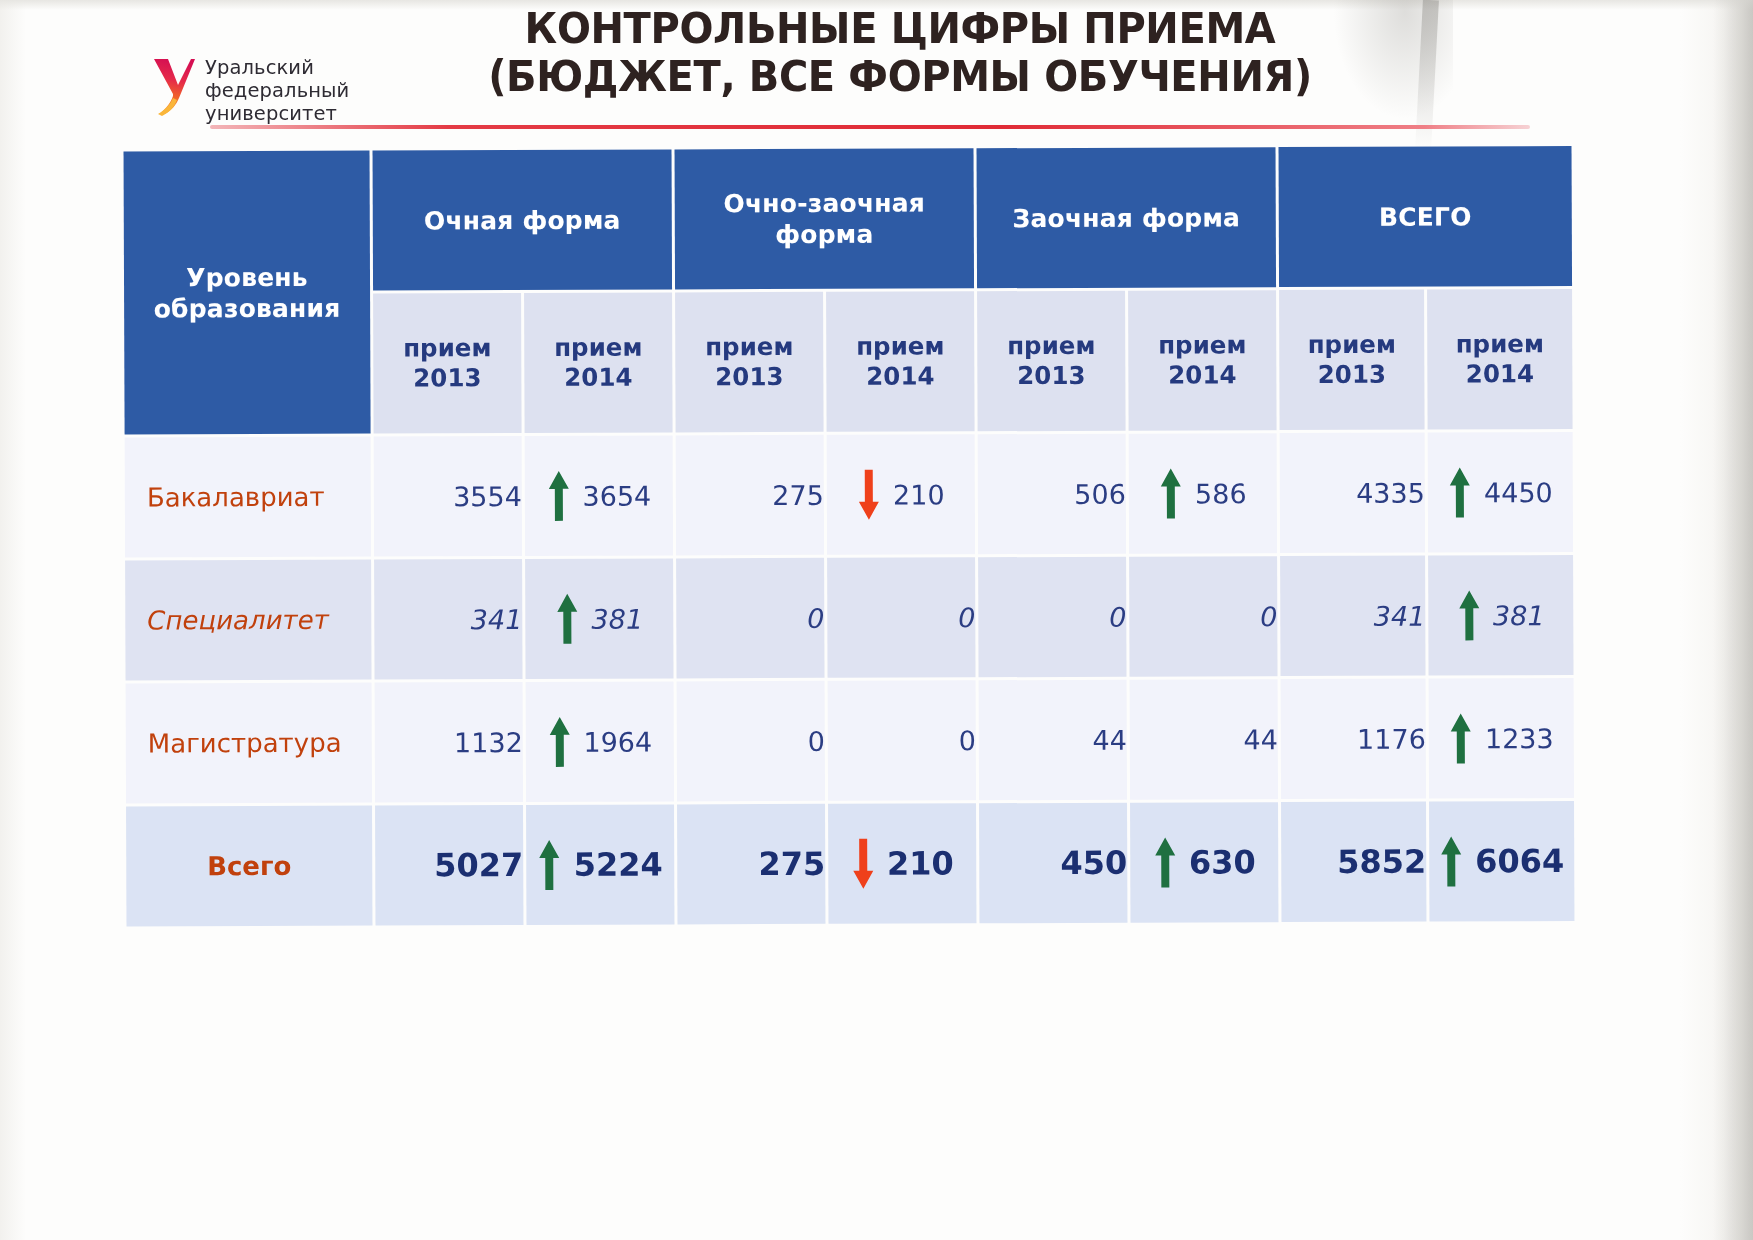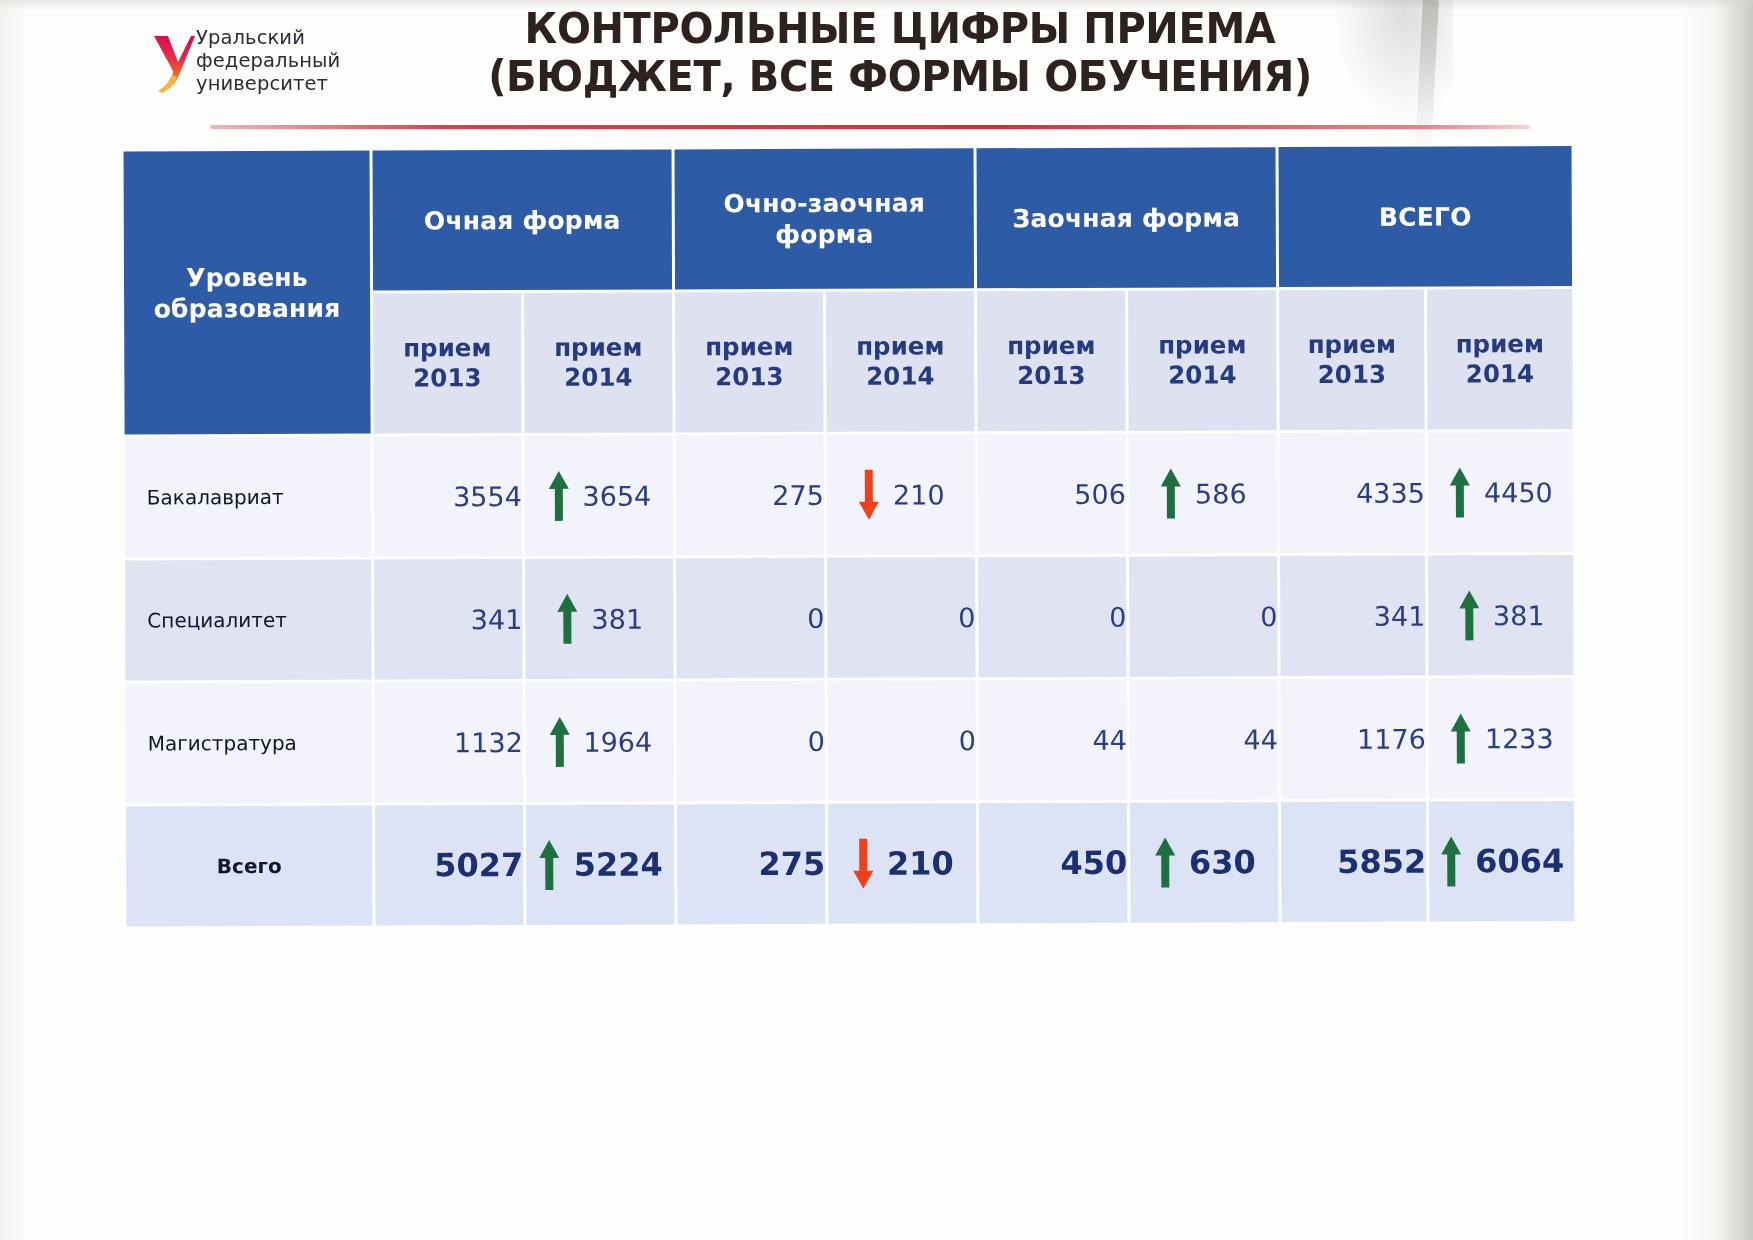--- a/index.html
+++ b/index.html
@@ -34,22 +34,22 @@
   .scan-blob2{
     position:absolute;right:318px;top:0;width:16px;height:150px;
     background:linear-gradient(to bottom,rgba(140,138,133,.45),rgba(255,255,255,0));
     transform:rotate(3deg);
     pointer-events:none;
   }
 
   
   #header{position:absolute;left:0;top:0;width:1753px;height:140px;}
   #logo-block{
-    position:absolute;left:152px;top:26px;
-    display:flex;align-items:flex-end;gap:0;
+    position:absolute;left:152px;top:56px;
+    display:flex;align-items:flex-start;gap:9px;
   }
   #logo-mark{width:44px;height:62px;flex:none;}
   #logo-text{
     font-family:"DejaVu Sans","Liberation Sans",sans-serif;
     font-size:19.5px;line-height:23px;font-weight:400;
     color:#2e2b33;letter-spacing:.1px;white-space:pre-line;
   }
   #title{
     position:absolute;left:400px;top:4px;width:1000px;
     text-align:center;
@@ -109,28 +109,28 @@
   .th-sub .y{display:block;}
 
   
   tbody td{
     height:120px;
     font-family:"DejaVu Sans","Liberation Sans",sans-serif;
     font-size:27px;
     color:#2b3d84;
   }
   .row-a td{background:#f2f3fb;}
-  .row-b td{background:#dfe3f2;}
+  .row-b td{background:#dfe3f2;font-style:italic;}
   .row-total td{background:#dbe3f4;font-weight:700;font-size:32px;color:#1b2f72;}
   .row-total{}
   td.lvl{
     text-align:left;
     padding-left:22px;
-    font-size:20px;
-    color:#0f172a;
+    font-size:26px;
+    color:#c2410c;
   }
   .row-total td.lvl{
     text-align:center;
     padding-left:0;
     font-weight:700;
   }
   .cell-inner{
     display:flex;align-items:center;justify-content:center;
     gap:12px;
     line-height:1;

